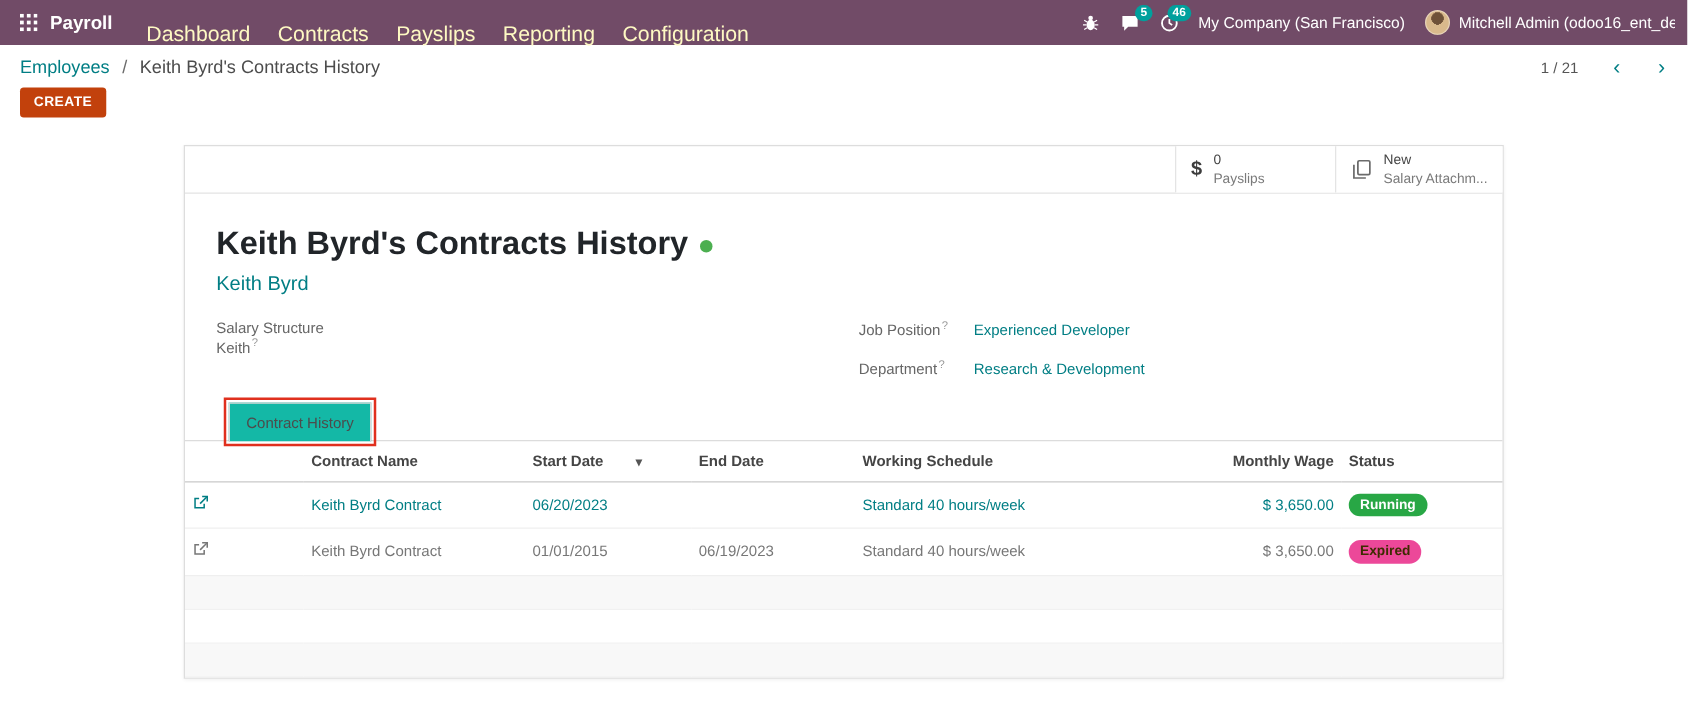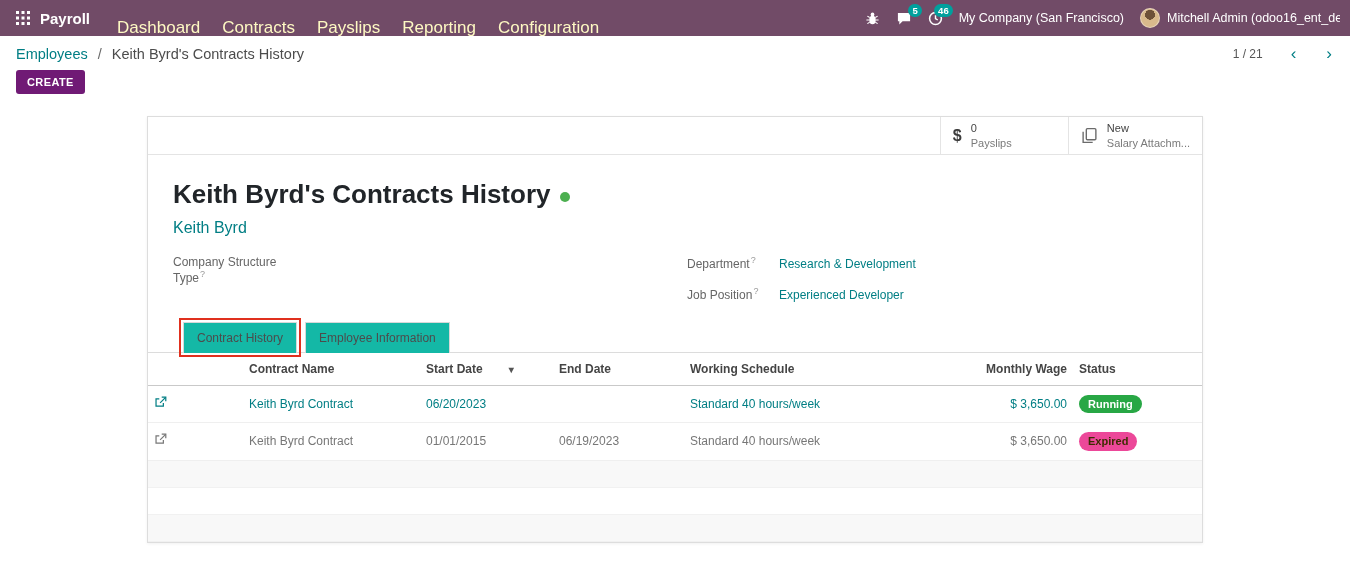--- a/index.html
+++ b/index.html
@@ -28,21 +28,21 @@
   
   .control-panel { display: flex; align-items: center; padding: 9px 16px 4px; }
   .breadcrumb { font-size: 14.5px; }
   .breadcrumb a { color: #017e84; text-decoration: none; cursor: pointer; }
   .breadcrumb .sep { color: #6b6b6b; margin: 0 6px; }
   .breadcrumb .current { color: #4c4c4c; }
   .pager { margin-left: auto; display: flex; align-items: center; gap: 26px; font-size: 12px; color: #555; }
   .pager button { background: none; border: none; font-size: 17px; line-height: 1; color: #017e84;
     cursor: pointer; padding: 0 2px; }
   .actions-row { padding: 4px 16px 10px; }
-  .create-btn { background: #701a75; color: #fff; border: none; border-radius: 3px;
+  .create-btn { background: #c2410c; color: #fff; border: none; border-radius: 3px;
     font-size: 11px; font-weight: 700; letter-spacing: .4px; padding: 6px 11px; cursor: pointer;
     font-family: "Liberation Sans", sans-serif; }
 
   
   .sheet { width: 1056px; margin: 12px auto 0; background: #fff; border: 1px solid #ddd;
     box-shadow: 0 1px 3px rgba(0,0,0,.06); min-height: 392px; }
   .button-box { display: flex; justify-content: flex-end; border-bottom: 1px solid #e4e4e4; height: 38px; }
   .stat-btn { display: flex; align-items: center; gap: 9px; padding: 0 12px; min-width: 128px;
     border: none; border-left: 1px solid #e4e4e4; background: #fff; cursor: pointer; text-align: left;
     font-family: "Liberation Sans", sans-serif; }
@@ -194,44 +194,43 @@
     <h1 class="title">
       <span>Keith Byrd's Contracts History</span>
       <span class="dot"></span>
     </h1>
     <a class="employee-link">Keith Byrd</a>
 
     <div class="field-grid">
       <div class="field-col left">
         <div class="field-row">
           <span class="field-label">
-            <span>Company Structure Type</span><sup>?</sup>
+            <span>Salary Structure Keith</span><sup>?</sup>
           </span>
           <span class="field-value"></span>
         </div>
       </div>
       <div class="field-col right">
         <div class="field-row">
           <span class="field-label">
+            <span>Job Position</span><sup>?</sup>
+          </span>
+          <span class="field-value">Experienced Developer</span>
+        </div>
+        <div class="field-row">
+          <span class="field-label">
             <span>Department</span><sup>?</sup>
           </span>
           <span class="field-value">Research &amp; Development</span>
         </div>
-        <div class="field-row">
-          <span class="field-label">
-            <span>Job Position</span><sup>?</sup>
-          </span>
-          <span class="field-value">Experienced Developer</span>
-        </div>
       </div>
     </div>
 
     <div class="tabs">
       <div class="tab active">Contract History</div>
-      <div class="tab">Employee Information</div>
     </div>
 
     <table class="contracts">
       <colgroup>
         <col style="width:95px">
           <col style="width:177px">
           <col style="width:133px">
         <col style="width:131px">
           <col style="width:264px">
           <col style="width:125px">

